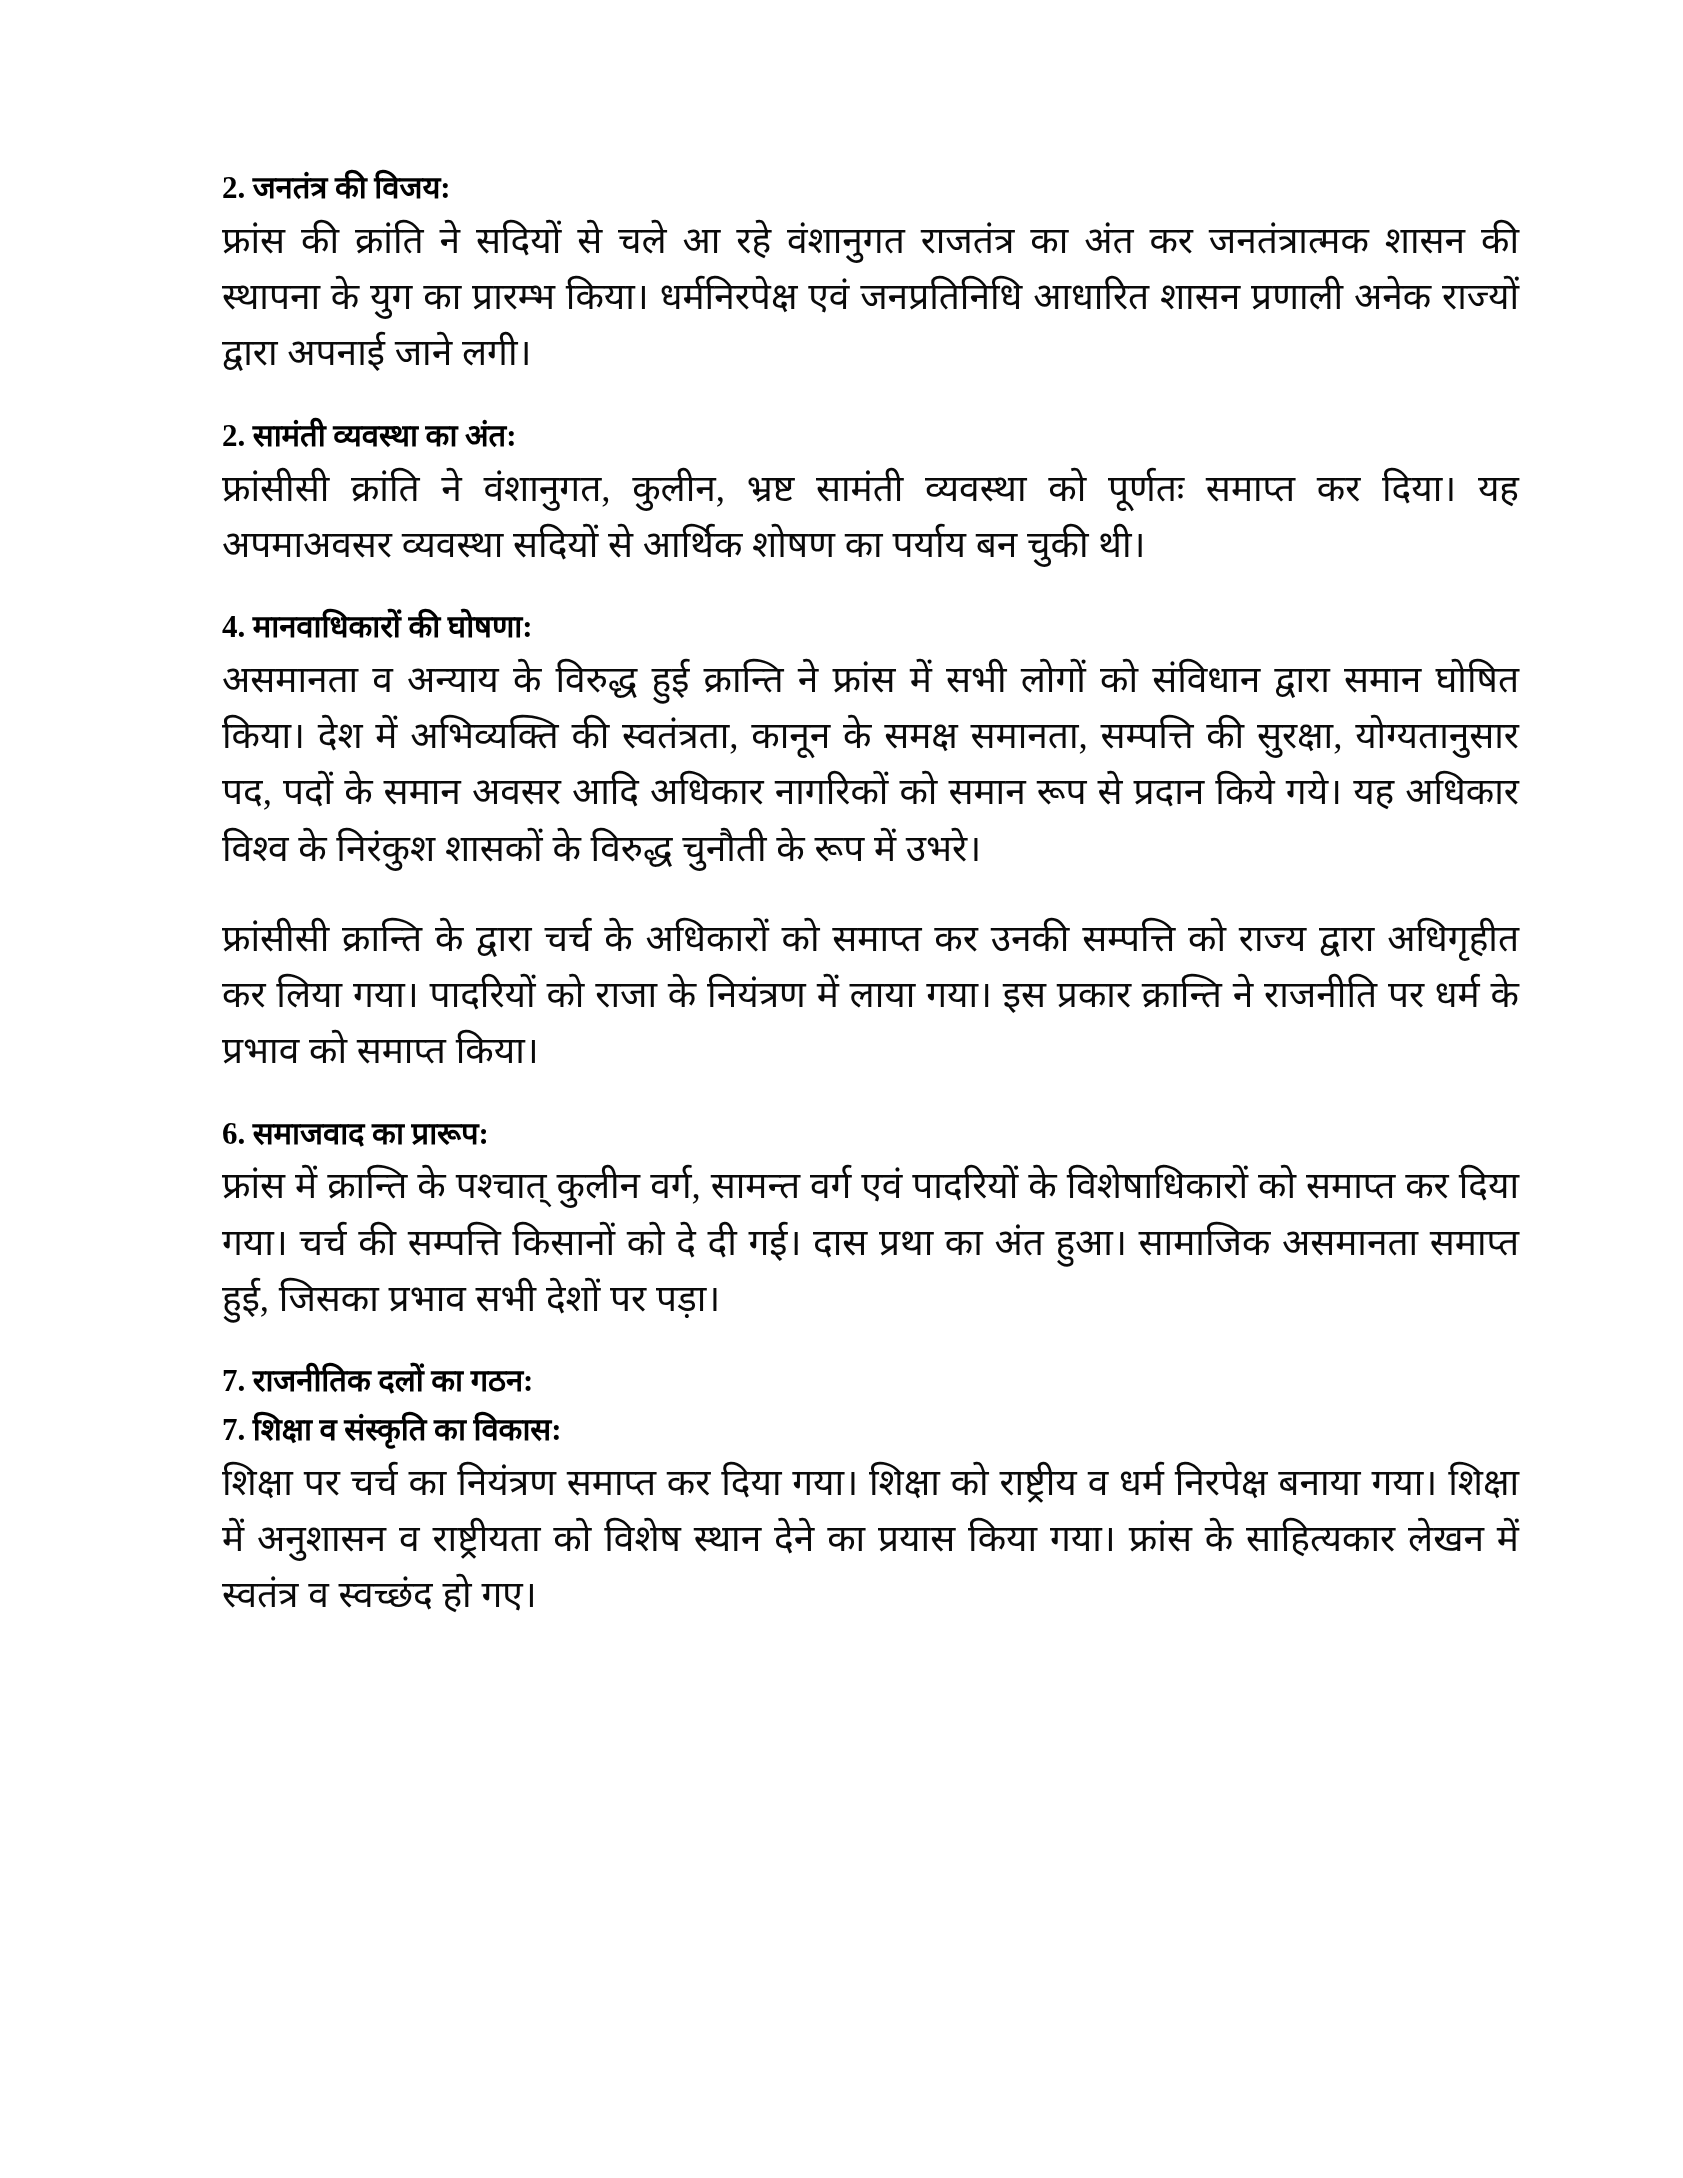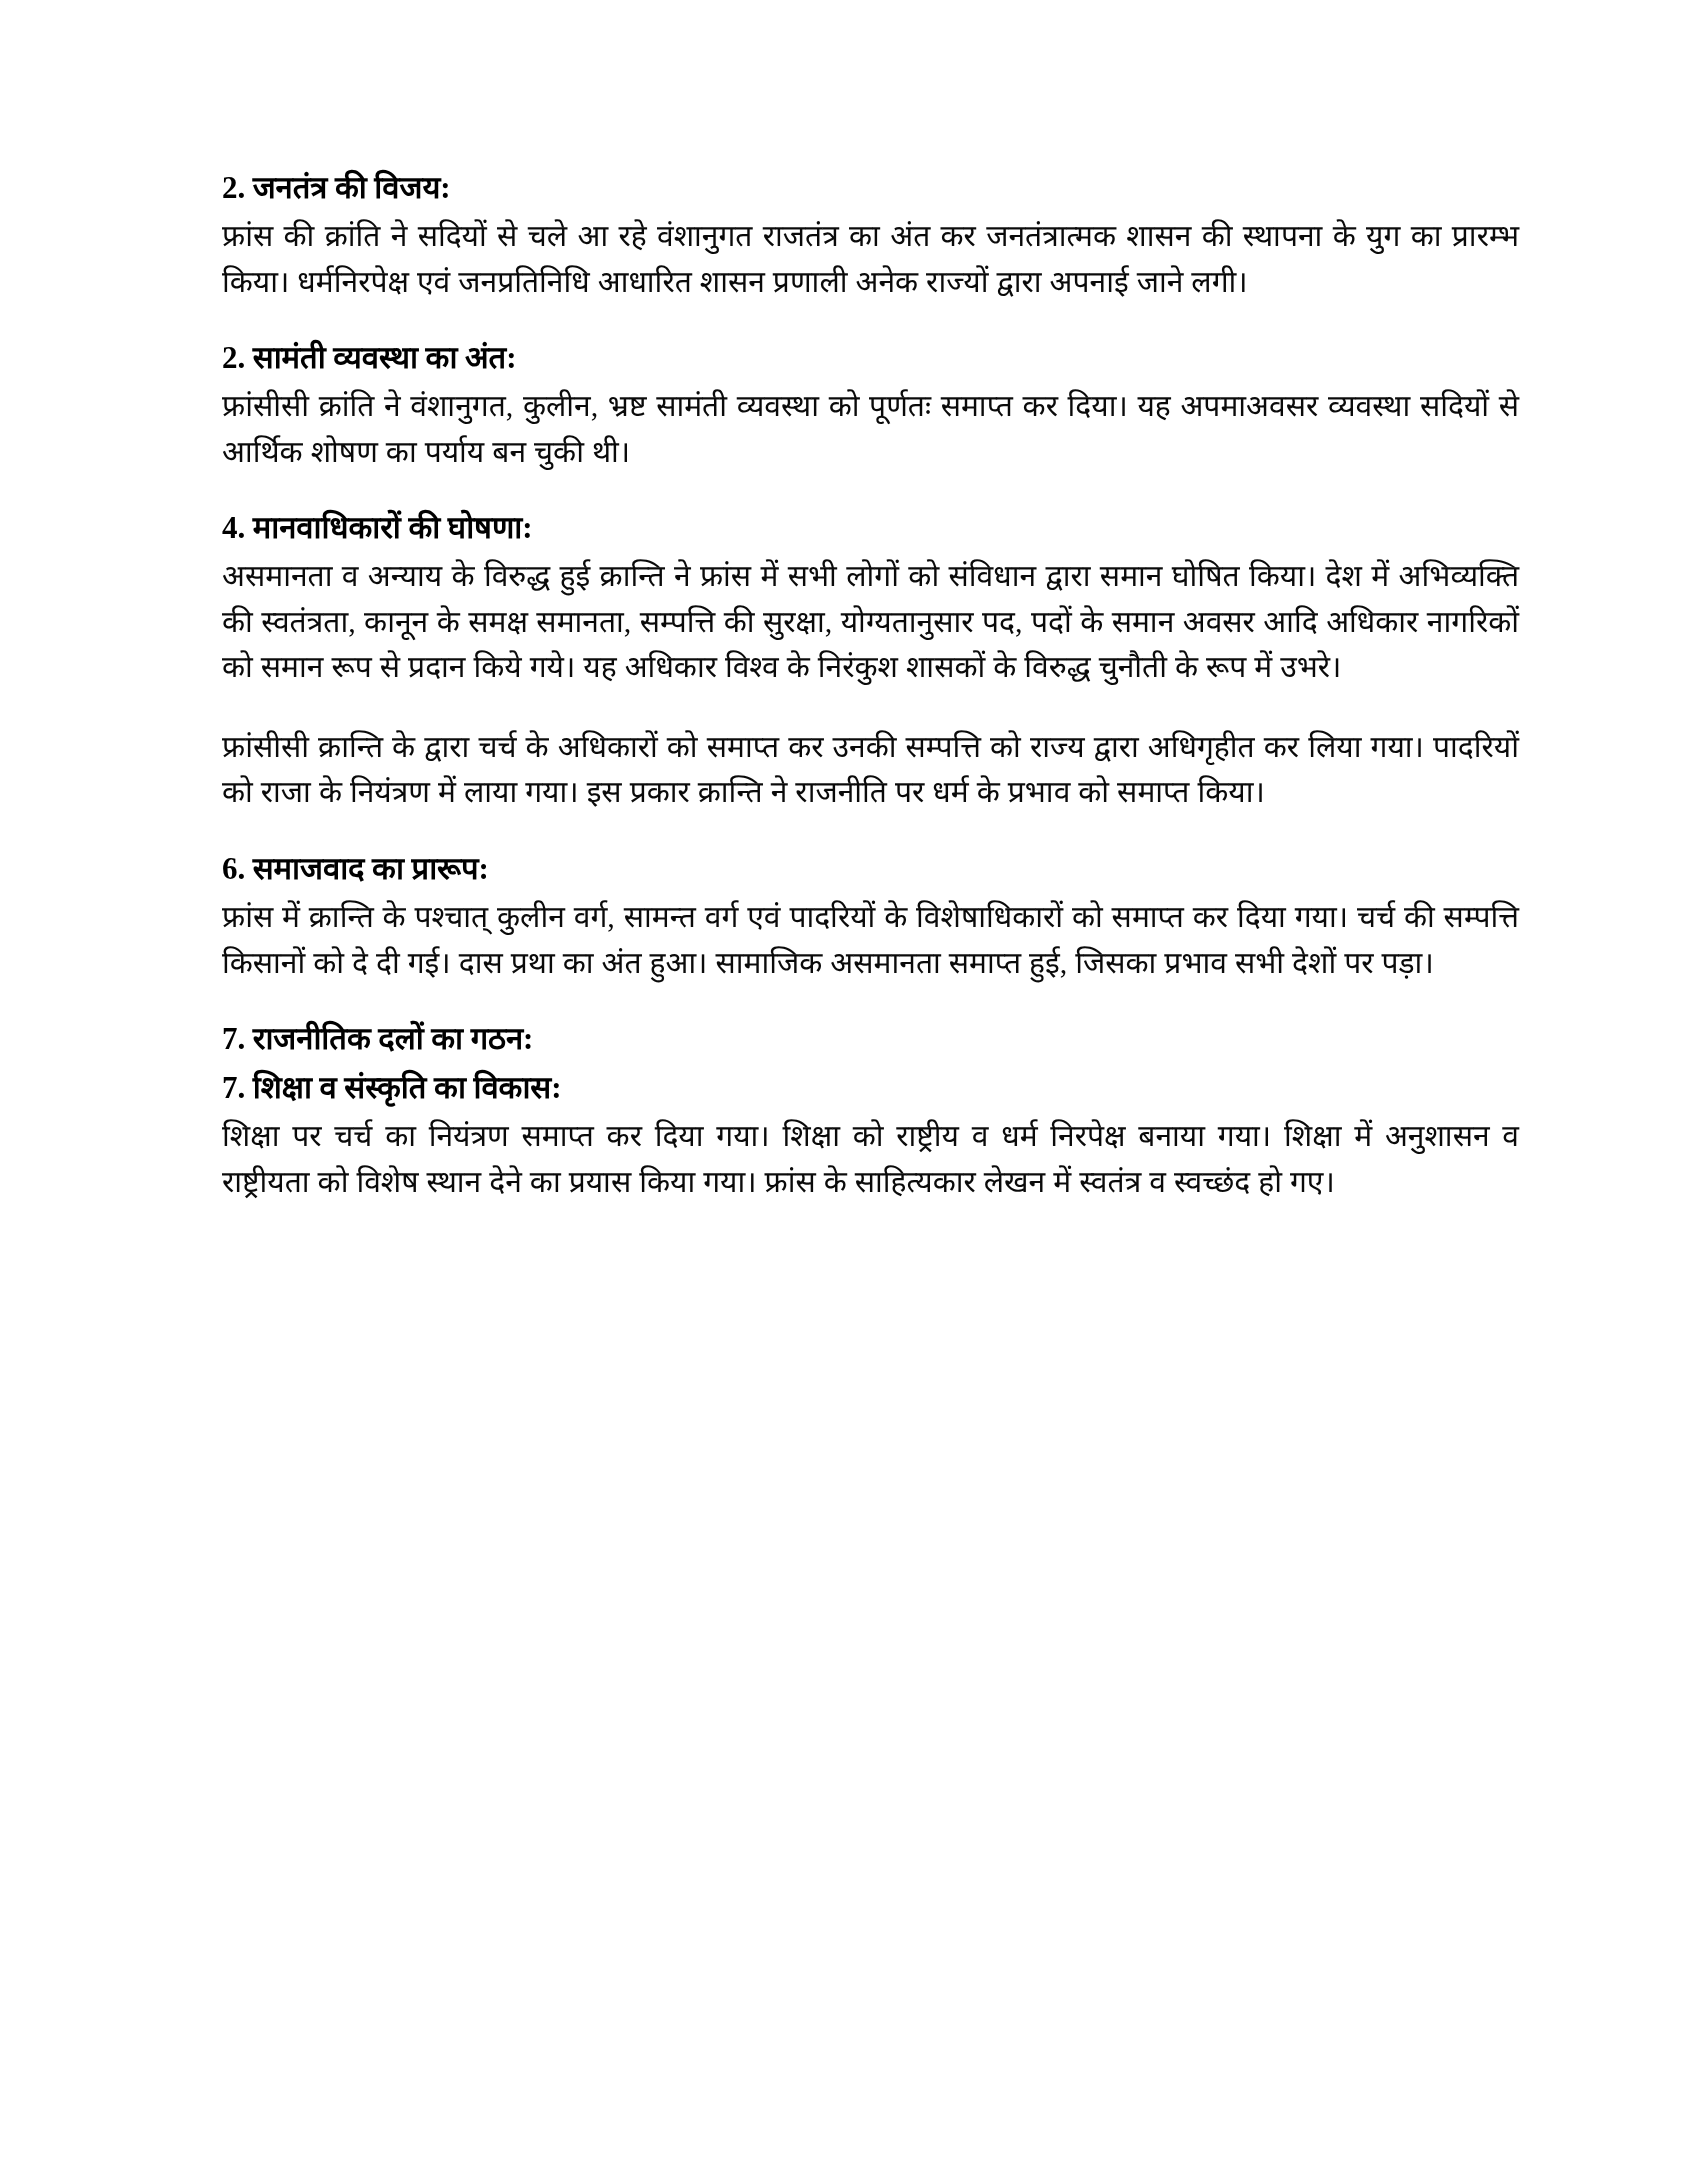--- a/index.html
+++ b/index.html
@@ -43,21 +43,21 @@
     line-height: 1.32;
     color: #000000;
     margin: 0 0 4px 0;
     letter-spacing: -0.1px;
     white-space: nowrap;
   }
 
   .section-body {
     font-family: "Liberation Serif", "DejaVu Serif", serif;
     font-weight: normal;
-    font-size: 30px;
+    font-size: 37px;
     line-height: 1.52;
     color: #0a0a0a;
     margin: 0 0 34px 0;
     text-align: justify;
     text-justify: inter-word;
     word-spacing: 0.5px;
     hyphens: none;
   }
 
   .section:last-child .section-body {

